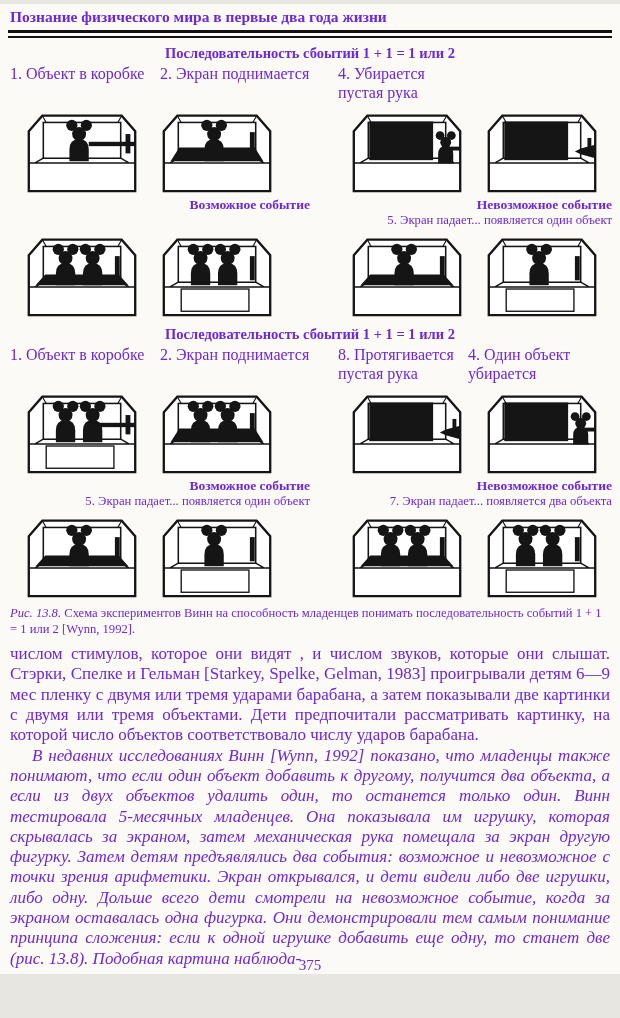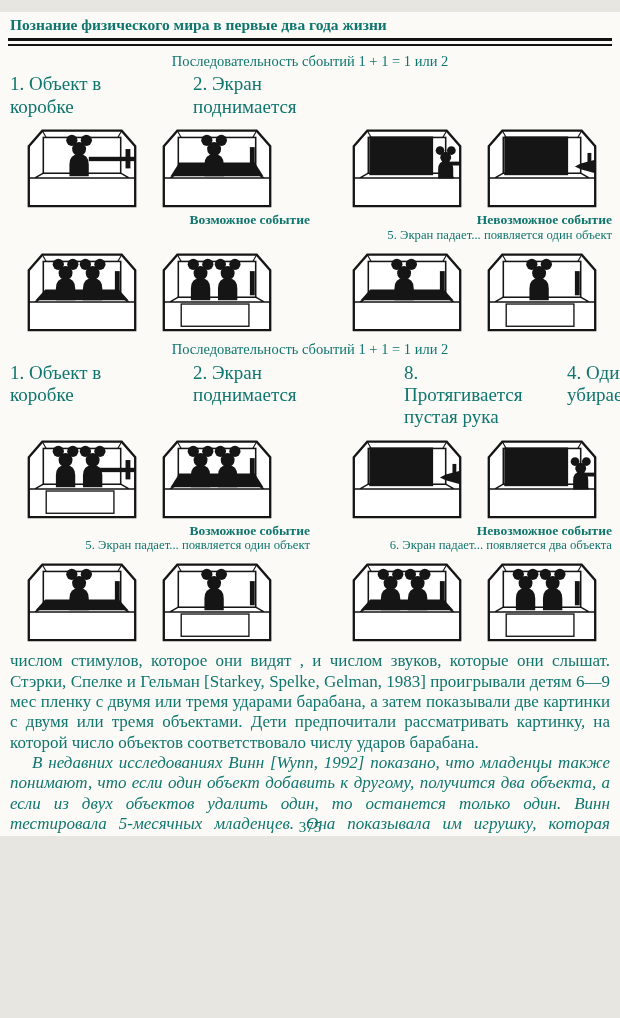--- a/index.html
+++ b/index.html
@@ -1,33 +1,33 @@
 <!DOCTYPE html>
 <html lang="ru"><head>
 <meta charset="utf-8">
 <style>
   html,body{margin:0;padding:0;background:#e8e6e1;}
   .page{
     position:relative;
-    width:620px;height:824px;
-    margin:12px auto;
+    width:620px;height:970px;
+    margin:4px auto;
     background:#fbfaf6;
-    color:#0f766e;
+    color:#6d28d9;
     font-family:"Liberation Serif", serif;
     box-sizing:border-box;
     padding:4px 8px 0 8px;
     overflow:hidden;
   }
   
   .running-head{font-size:15.5px;font-weight:bold;line-height:1.2;padding-left:2px;}
   .double-rule{height:3px;border-top:3px solid #121212;border-bottom:2px solid #121212;margin:3px 0 2px 0;}
   
   .seq{margin-top:7px;}
-  .seq-title{text-align:center;font-weight:normal;font-size:14.5px;line-height:1.15;margin-bottom:4px;}
-  .steps{display:grid;grid-template-columns:150px 178px 130px 146px;font-size:19px;line-height:1.18;margin-bottom:3px;padding-left:2px;gap:33px;}
+  .seq-title{text-align:center;font-weight:bold;font-size:14.5px;line-height:1.15;margin-bottom:4px;}
+  .steps{display:grid;grid-template-columns:150px 178px 130px 146px;font-size:16px;line-height:1.18;margin-bottom:3px;padding-left:2px;}
   .step{padding-right:8px;}
   .panel-row{display:flex;justify-content:space-between;padding:0 10px 0 14px;margin-bottom:2px;}
   .pair{display:flex;gap:15px;}
   .panel{width:120px;height:89px;}
   .panel svg{width:100%;height:100%;display:block;}
   .outcome-heads{display:flex;margin:1px 0 2px 0;}
   .ohead{width:50%;text-align:right;}
   .olabel{font-weight:bold;font-size:13.5px;line-height:1.15;}
   .ocap{font-size:12.7px;line-height:1.2;}
   .fig-caption{font-size:12.6px;line-height:1.28;margin-top:5px;padding:0 2px;}
@@ -52,20 +52,21 @@
   <div class="running-head">Познание физического мира в первые два года жизни</div>
   <div class="double-rule"></div>
 
   <div>
     <div>
         <div class="seq">
           <div class="seq-title">Последовательность сбоытий 1 + 1 = 1 или 2</div>
           <div class="steps">
             <div class="step">1. Объект в коробке</div>
             <div class="step">2. Экран поднимается</div>
+            <div class="step">4. Убирается пустая рука</div>
           </div>
           <div class="panel-row">
             <div class="pair">
               <div class="panel">
                 <svg viewBox="0 0 122 92" xmlns="http://www.w3.org/2000/svg">
                   <path d="M6 26 L20 10 L102 10 L116 26 L116 88 L6 88 Z" fill="#fff" stroke="#151515" stroke-width="2.4"></path>
                   <rect x="21" y="17" width="80" height="37" fill="#fff" stroke="#151515" stroke-width="1.6"></rect>
                   <path d="M20 10 L24 17 M102 10 L98 17" stroke="#151515" stroke-width="1.2" fill="none"></path>
                   <path d="M6 59 L116 59 M21 54 L12 59 M101 54 L110 59" stroke="#151515" stroke-width="1.5" fill="none"></path>
                   <g transform="translate(58,45) scale(1)" fill="#151515">
@@ -311,21 +312,21 @@
               </div>
             </div>
           </div>
           <div class="outcome-heads">
             <div class="ohead">
               <div class="olabel">Возможное событие</div>
               <div class="ocap">5. Экран падает... появляется один объект</div>
             </div>
             <div class="ohead">
               <div class="olabel">Невозможное событие</div>
-              <div class="ocap">6. Экран падает... появляется два объекта</div>
+              <div class="ocap">7. Экран падает... появляется два объекта</div>
             </div>
           </div>
           <div class="panel-row">
             <div class="pair">
               <div class="panel">
                 <svg viewBox="0 0 122 92" xmlns="http://www.w3.org/2000/svg">
                   <path d="M6 26 L20 10 L102 10 L116 26 L116 88 L6 88 Z" fill="#fff" stroke="#151515" stroke-width="2.4"></path>
                   <rect x="21" y="17" width="80" height="37" fill="#fff" stroke="#151515" stroke-width="1.6"></rect>
                   <path d="M20 10 L24 17 M102 10 L98 17" stroke="#151515" stroke-width="1.2" fill="none"></path>
                   <path d="M6 59 L116 59 M21 54 L12 59 M101 54 L110 59" stroke="#151515" stroke-width="1.5" fill="none"></path>
@@ -398,20 +399,24 @@
                     <circle cx="7.5" cy="-25" r="5.8"></circle>
                     <circle cx="0" cy="-16" r="7.2"></circle>
                     <path d="M-10 12 L-10 0 Q-10 -11 0 -11 Q10 -11 10 0 L10 12 Z"></path>
                   </g>
                 </svg>
               </div>
             </div>
           </div>
         </div>
       </div>
+    <div class="fig-caption">
+      <span class="cap-label">Рис. 13.8.</span>
+      <span>Схема экспериментов Винн на способность младенцев понимать последовательность событий 1 + 1 = 1 или 2 [Wynn, 1992].</span>
+    </div>
   </div>
 
   <div class="body-text">
       <p>числом стимулов, которое они видят , и числом звуков, которые они слышат. Стэрки, Спелке и Гельман [Starkey, Spelke, Gelman, 1983] проигрывали детям 6—9 мес пленку с двумя или тремя ударами барабана, а затем показывали две картинки с двумя или тремя объектами. Дети предпочитали рассматривать картинку, на которой число объектов соответствовало числу ударов барабана.</p>
       <p class="indent">В недавних исследованиях Винн [Wynn, 1992] показано, что младенцы также понимают, что если один объект добавить к другому, получится два объекта, а если из двух объектов удалить один, то останется только один. Винн тестировала 5-месячных младенцев. Она показывала им игрушку, которая скрывалась за экраном, затем механическая рука помещала за экран другую фигурку. Затем детям предъявлялись два события: возможное и невозможное с точки зрения арифметики. Экран открывался, и дети видели либо две игрушки, либо одну. Дольше всего дети смотрели на невозможное событие, когда за экраном оставалась одна фигурка. Они демонстрировали тем самым понимание принципа сложения: если к одной игрушке добавить еще одну, то станет две (рис. 13.8). Подобная картина наблюда-</p>
     </div>
 
   <div class="page-number">375</div>
 
 </div>

